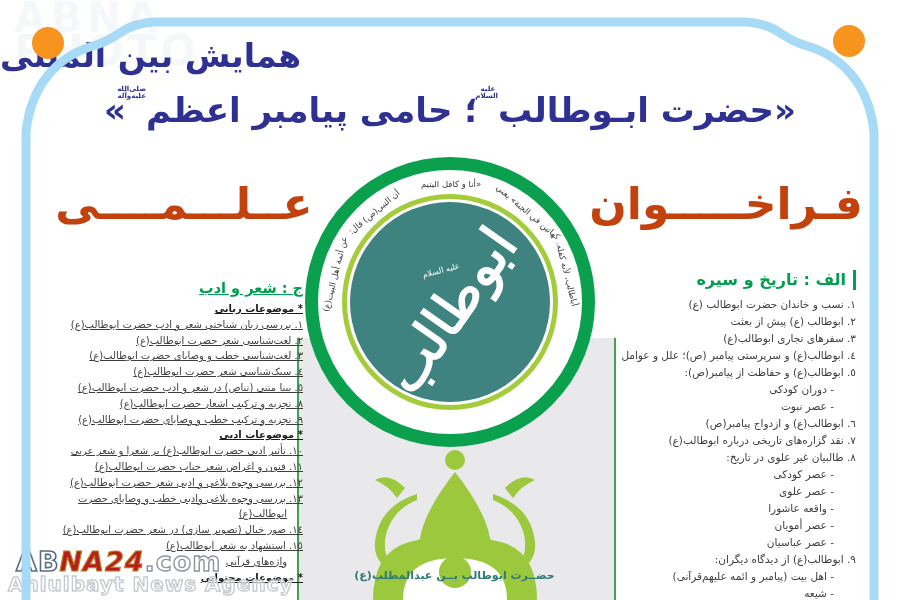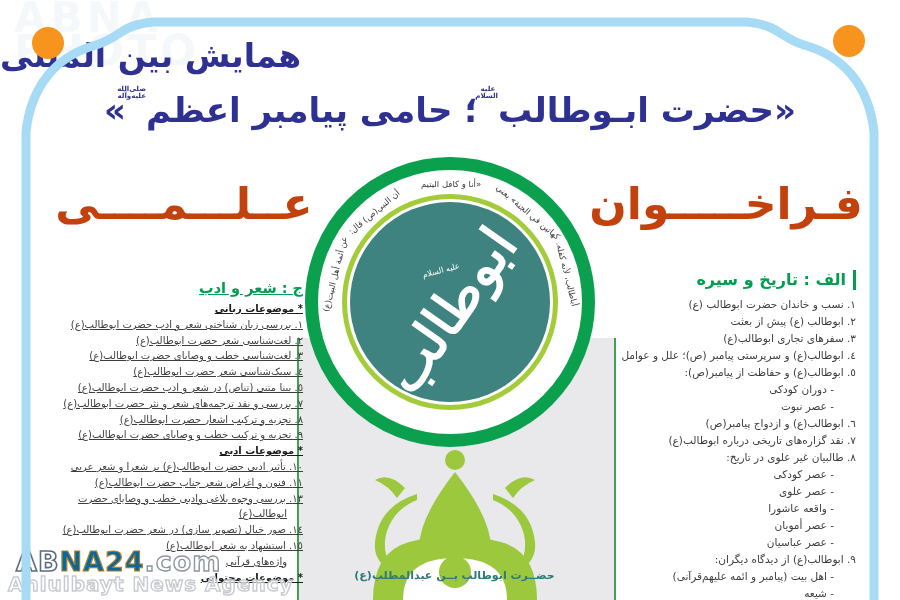--- a/index.html
+++ b/index.html
@@ -63,21 +63,21 @@
   .col-left .li.heading{font-size:14.5px;line-height:20px;font-weight:bold;color:#009e4f;
       margin-bottom:3px;}
   .col .li.head{font-weight:bold;color:#1c1c1c;}
   .col .li.sub{padding-right:22px;}
   .col .li.cont{padding-right:16px;}
 
   
   .wm{z-index:8;font-weight:bold;white-space:nowrap;pointer-events:none;}
   .wm-brand{left:16px;top:546px;font-size:27px;letter-spacing:1px;}
   .wm-ab{color:rgba(255,255,255,0.25);-webkit-text-stroke:1.6px #5d6b85;}
-  .wm-na24{color:#0369a1;-webkit-text-stroke:1.2px #b57c22;}
+  .wm-na24{color:#b91c1c;font-style:italic;-webkit-text-stroke:1.2px #b57c22;}
   .wm-com{color:rgba(255,255,255,0.25);-webkit-text-stroke:1.4px #8d959f;}
   .wm-agency{left:8px;top:572px;font-size:20px;letter-spacing:1px;
              color:rgba(255,255,255,0.55);-webkit-text-stroke:1.4px #c7cad0;}
 </style>
 </head>
 <body>
 
 <div class="abs photo-mark">
   <div>ABNA</div>
   <div>PHOTO</div>
@@ -154,26 +154,26 @@
   </div>
 
 <div class="abs col col-left">
     <div class="li heading">ج : شعر و ادب</div>
     <div class="li head">* موضوعات زبانی</div>
     <div class="li item">١. بررسی زبان شناختی شعر و ادب حضرت ابوطالب(ع)</div>
     <div class="li item">٢. لغت‌شناسی شعر حضرت ابوطالب(ع)</div>
     <div class="li item">٣. لغت‌شناسی خطب و وصایای حضرت ابوطالب(ع)</div>
     <div class="li item">٤. سبک‌شناسی شعر حضرت ابوطالب(ع)</div>
     <div class="li item">٥. بینا متنی (تناص) در شعر و ادب حضرت ابوطالب(ع)</div>
-    <div class="li item">٧. بررسی و نقد ترجمه‌های شعر و نثر حضرت ابوطالب(ع)</div>
     <div class="li item">٨. تجزیه و ترکیب اشعار حضرت ابوطالب(ع)</div>
     <div class="li item">٩. تجزیه و ترکیب خطب و وصایای حضرت ابوطالب(ع)</div>
     <div class="li head">* موضوعات ادبی</div>
     <div class="li item">١٠. تأثیر ادبی حضرت ابوطالب(ع) بر شعرا و شعر عربی</div>
     <div class="li item">١١. فنون و اغراض شعر جناب حضرت ابوطالب(ع)</div>
+    <div class="li item">١٢. بررسی وجوه بلاغی و ادبی شعر حضرت ابوطالب(ع)</div>
     <div class="li item">١٣. بررسی وجوه بلاغی وادبی خطب و وصایای حضرت</div>
     <div class="li cont">ابوطالب(ع)</div>
     <div class="li item">١٤. صور خیال (تصویر سازی) در شعر حضرت ابوطالب(ع)</div>
     <div class="li item">١٥. استشهاد به شعر ابوطالب(ع)</div>
     <div class="li cont">واژه‌های قرآنی</div>
     <div class="li head">* موضوعات محتوایی</div>
   </div>
 
 <div class="abs wm wm-brand"><span class="wm-ab">AB</span><span class="wm-na24">NA24</span><span class="wm-com">.com</span>
 </div>

